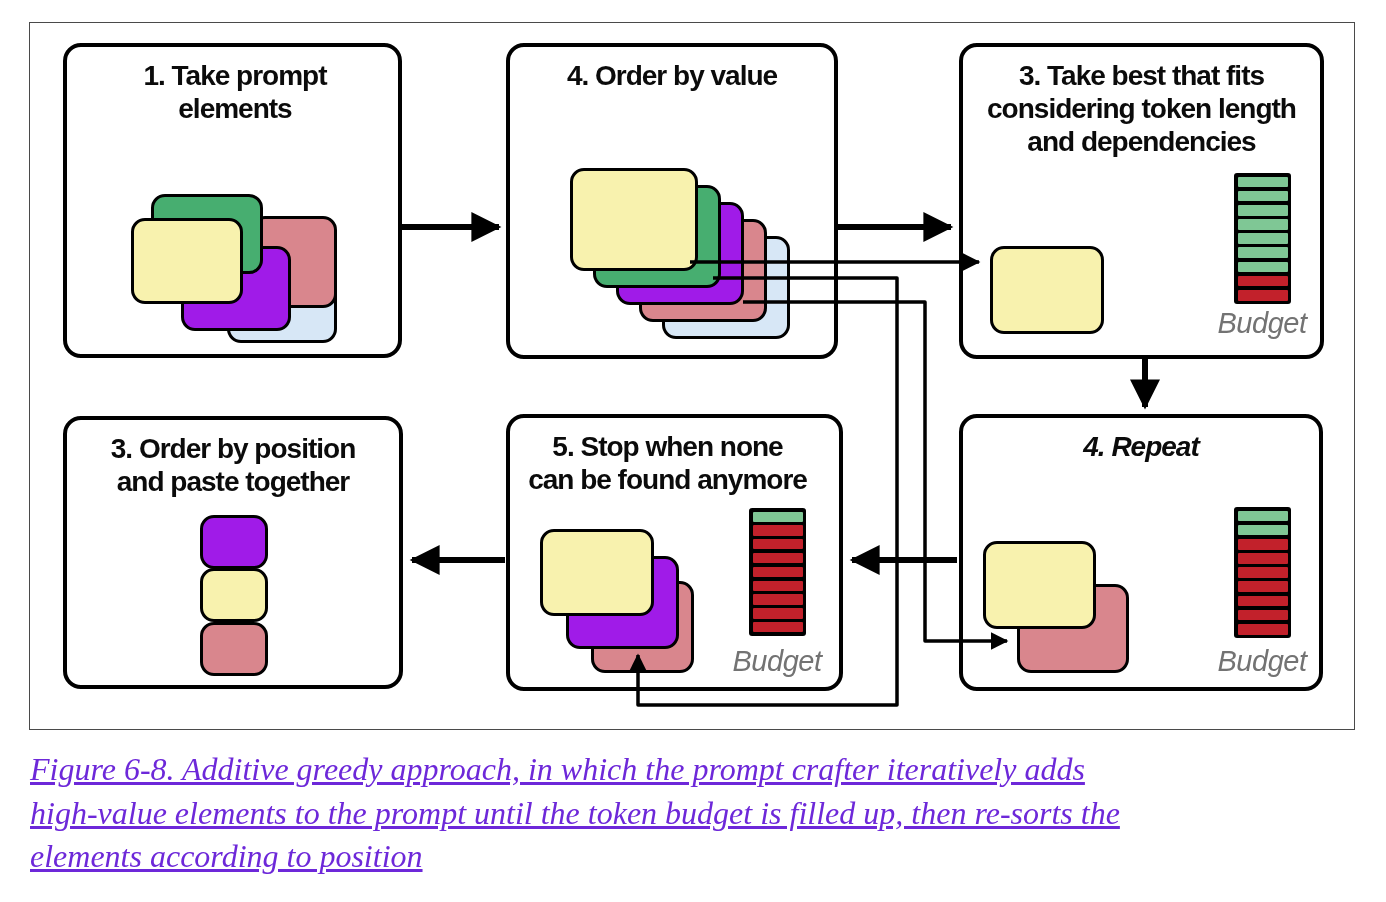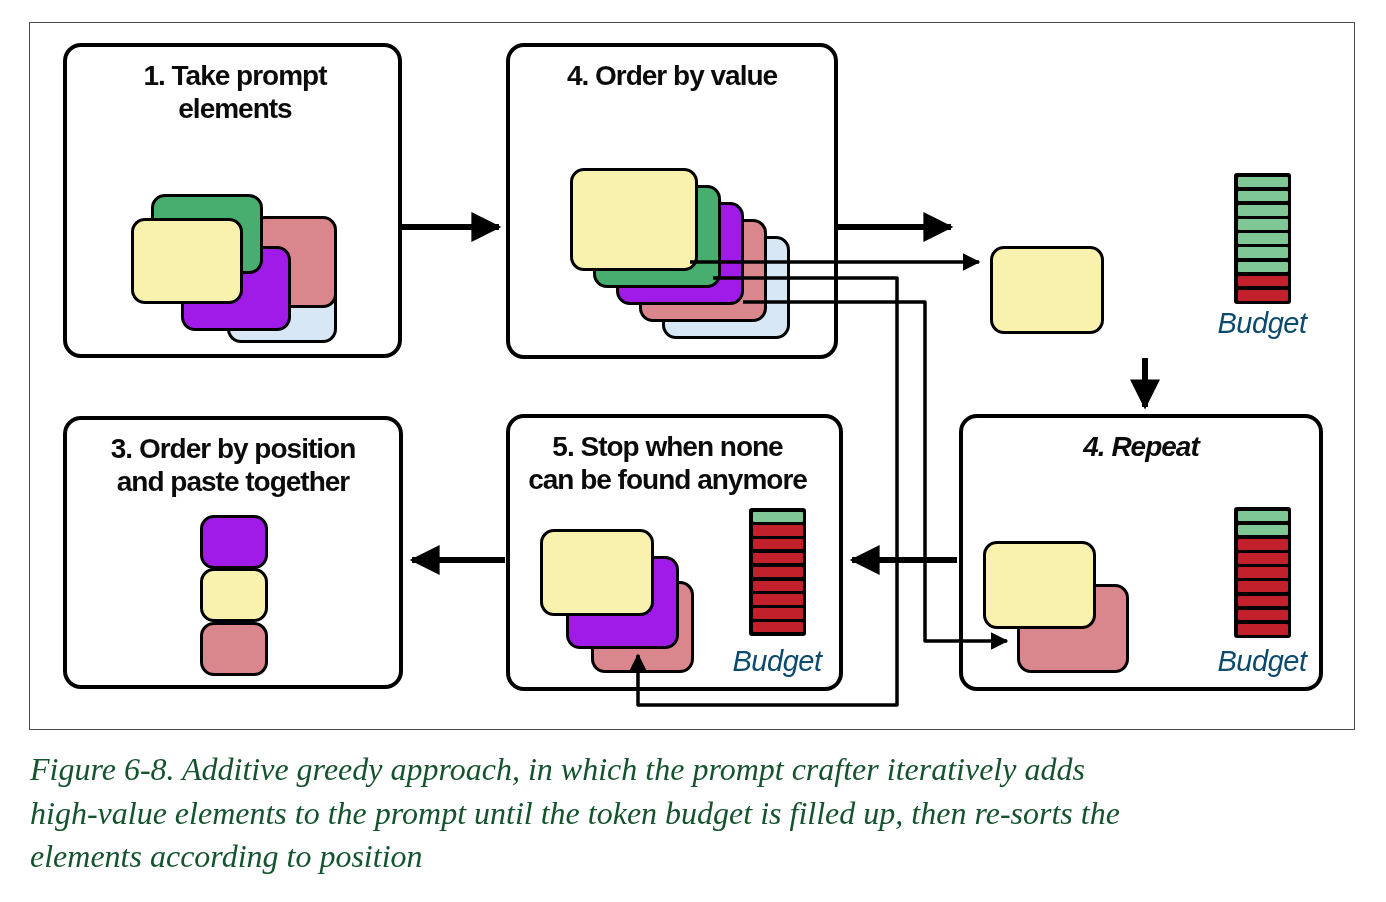--- a/index.html
+++ b/index.html
@@ -10,41 +10,46 @@
   .box{position:absolute;background:#ffffff;border:4px solid #000;border-radius:18px;
        box-sizing:border-box;z-index:1;}
   .box-title{padding:12px 14px 0;text-align:center;font-weight:700;font-size:28px;
              letter-spacing:-1px;line-height:1.18;white-space:pre-line;color:#0b0b0b;}
   .card{position:absolute;border:3.5px solid #000;border-radius:14px;
         box-sizing:border-box;z-index:2;}
   .budget-bar{position:absolute;box-sizing:border-box;background:#000;border-radius:3px;
               display:flex;flex-direction:column;padding:3.5px;gap:3.5px;z-index:2;}
   .budget-seg{flex:1;border-radius:1px;}
   .budget-label{position:absolute;text-align:center;font-style:italic;font-size:29px;
-                letter-spacing:-0.5px;z-index:2;color:#0c4a6e;}
+                letter-spacing:-0.5px;z-index:2;color:#737373;}
   .connectors{position:absolute;left:0;top:0;z-index:5;pointer-events:none;}
   .caption{position:absolute;left:30px;top:748px;width:1330px;
            font-family:"Liberation Serif",serif;font-style:italic;font-size:32px;
-           line-height:1.36;white-space:pre-line;color:#14532d;}
+           line-height:1.36;white-space:pre-line;color:#6d28d9;text-decoration:underline;}
 </style>
 </head>
 <body>
 
 <div class="page">
   <div class="frame">
 
     <div class="box" style="left:33px;top:20px;width:339px;height:315px;">
       <div class="box-title" style="padding-left:46px;padding-right:41px;">1. Take prompt
 elements</div>
     </div>
 
     <div class="box" style="left:476px;top:20px;width:332px;height:316px;">
       <div class="box-title">4. Order by value</div>
     </div>
 
+    <div class="box" style="left:929px;top:20px;width:365px;height:316px;">
+      <div class="box-title" style="padding-left:6px;padding-right:6px;">3. Take best that fits
+considering token length
+and dependencies</div>
+    </div>
 
     <div class="box" style="left:929px;top:391px;width:364px;height:277px;font-style:italic;">
       <div class="box-title">4. Repeat</div>
     </div>
 
     <div class="box" style="left:476px;top:391px;width:337px;height:277px;">
       <div class="box-title" style="padding-left:10px;padding-right:24px;">5. Stop when none
 can be found anymore</div>
     </div>
 

